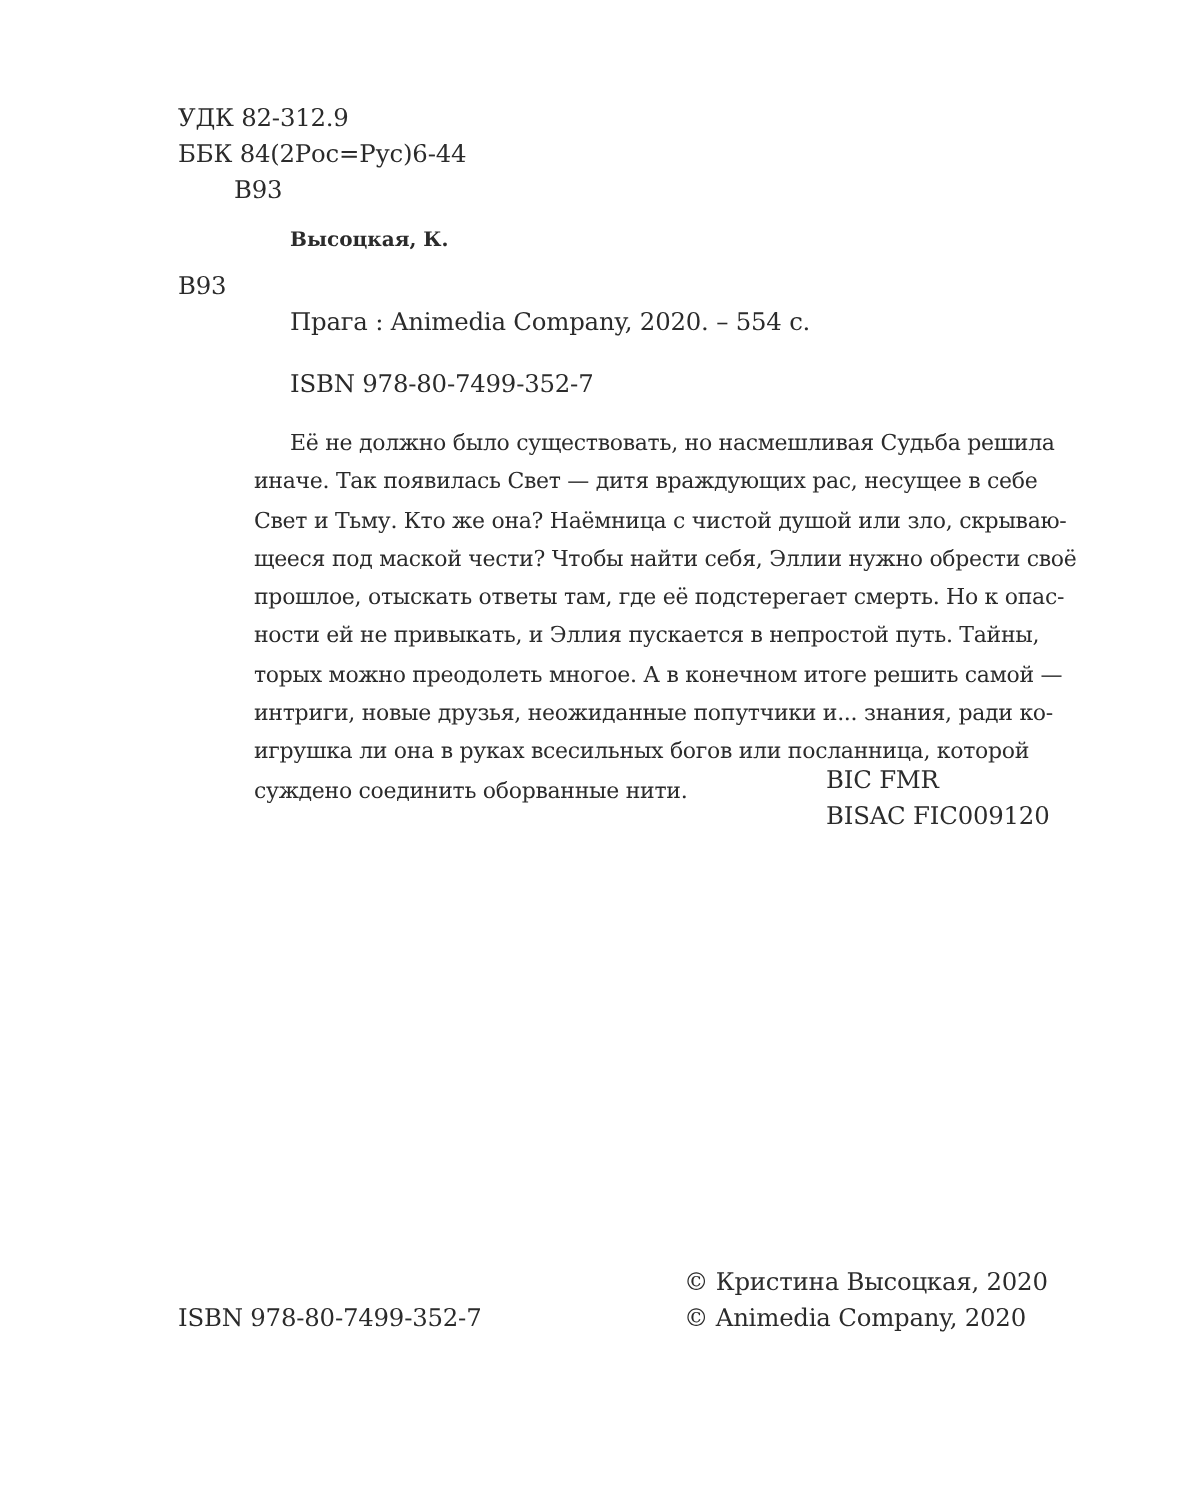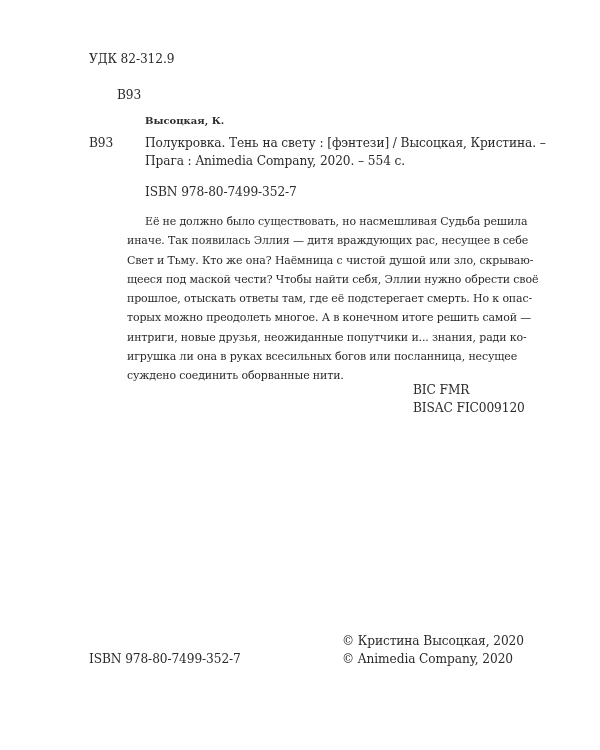--- a/index.html
+++ b/index.html
@@ -63,38 +63,39 @@
     .isbn-bottom { left: 89px; top: 650px; }
     .copy1 { left: 342px; top: 632px; }
     .copy2 { left: 342px; top: 650px; }
   </style>
 </head>
 <body>
 
 <div class="page">
 
   <div class="abs sm udk">УДК 82-312.9</div>
+  <div class="abs sm bbk">ББК 84(2Рос=Рус)6-44</div>
   <div class="abs sm code-top">В93</div>
 
   <div class="abs author">Высоцкая, К.</div>
   <div class="abs sm code-left">В93</div>
-  <div class="abs sm title-line1">Полукровка. Тень на свету : [фэнтези] / Высоцкая,  Кристина. –</div>
   <div class="abs sm title-line2">Прага :  Animedia Company, 2020. – 554 с.</div>
 
   <div class="abs sm isbn-top">ISBN 978-80-7499-352-7</div>
 
   <div class="abstract">
     <span class="line first">Её не должно было существовать, но насмешливая Судьба решила</span>
-    <span class="line">иначе. Так появилась Эллия — дитя враждующих рас, несущее в себе</span>
+    <span class="line">иначе. Так появилась Свет — дитя враждующих рас, несущее в себе</span>
     <span class="line">Свет и Тьму. Кто же она? Наёмница с чистой душой или зло, скрываю-</span>
     <span class="line">щееся под маской чести? Чтобы найти себя, Эллии нужно обрести своё</span>
     <span class="line">прошлое, отыскать ответы там, где её подстерегает смерть. Но к опас-</span>
+    <span class="line">ности ей не привыкать, и Эллия пускается в непростой путь. Тайны,</span>
     <span class="line">торых можно преодолеть многое. А в конечном итоге решить самой —</span>
     <span class="line">интриги, новые друзья, неожиданные попутчики и... знания, ради ко-</span>
-    <span class="line">игрушка ли она в руках всесильных богов или посланница, несущее</span>
+    <span class="line">игрушка ли она в руках всесильных богов или посланница, которой</span>
     <span class="line last">суждено соединить оборванные нити.</span>
   </div>
 
   <div class="abs sm bic">BIC FMR</div>
   <div class="abs sm bisac">BISAC FIC009120</div>
 
   <div class="abs sm copy1">© Кристина Высоцкая, 2020</div>
   <div class="abs sm copy2">© Animedia Company, 2020</div>
   <div class="abs sm isbn-bottom">ISBN 978-80-7499-352-7</div>
 

